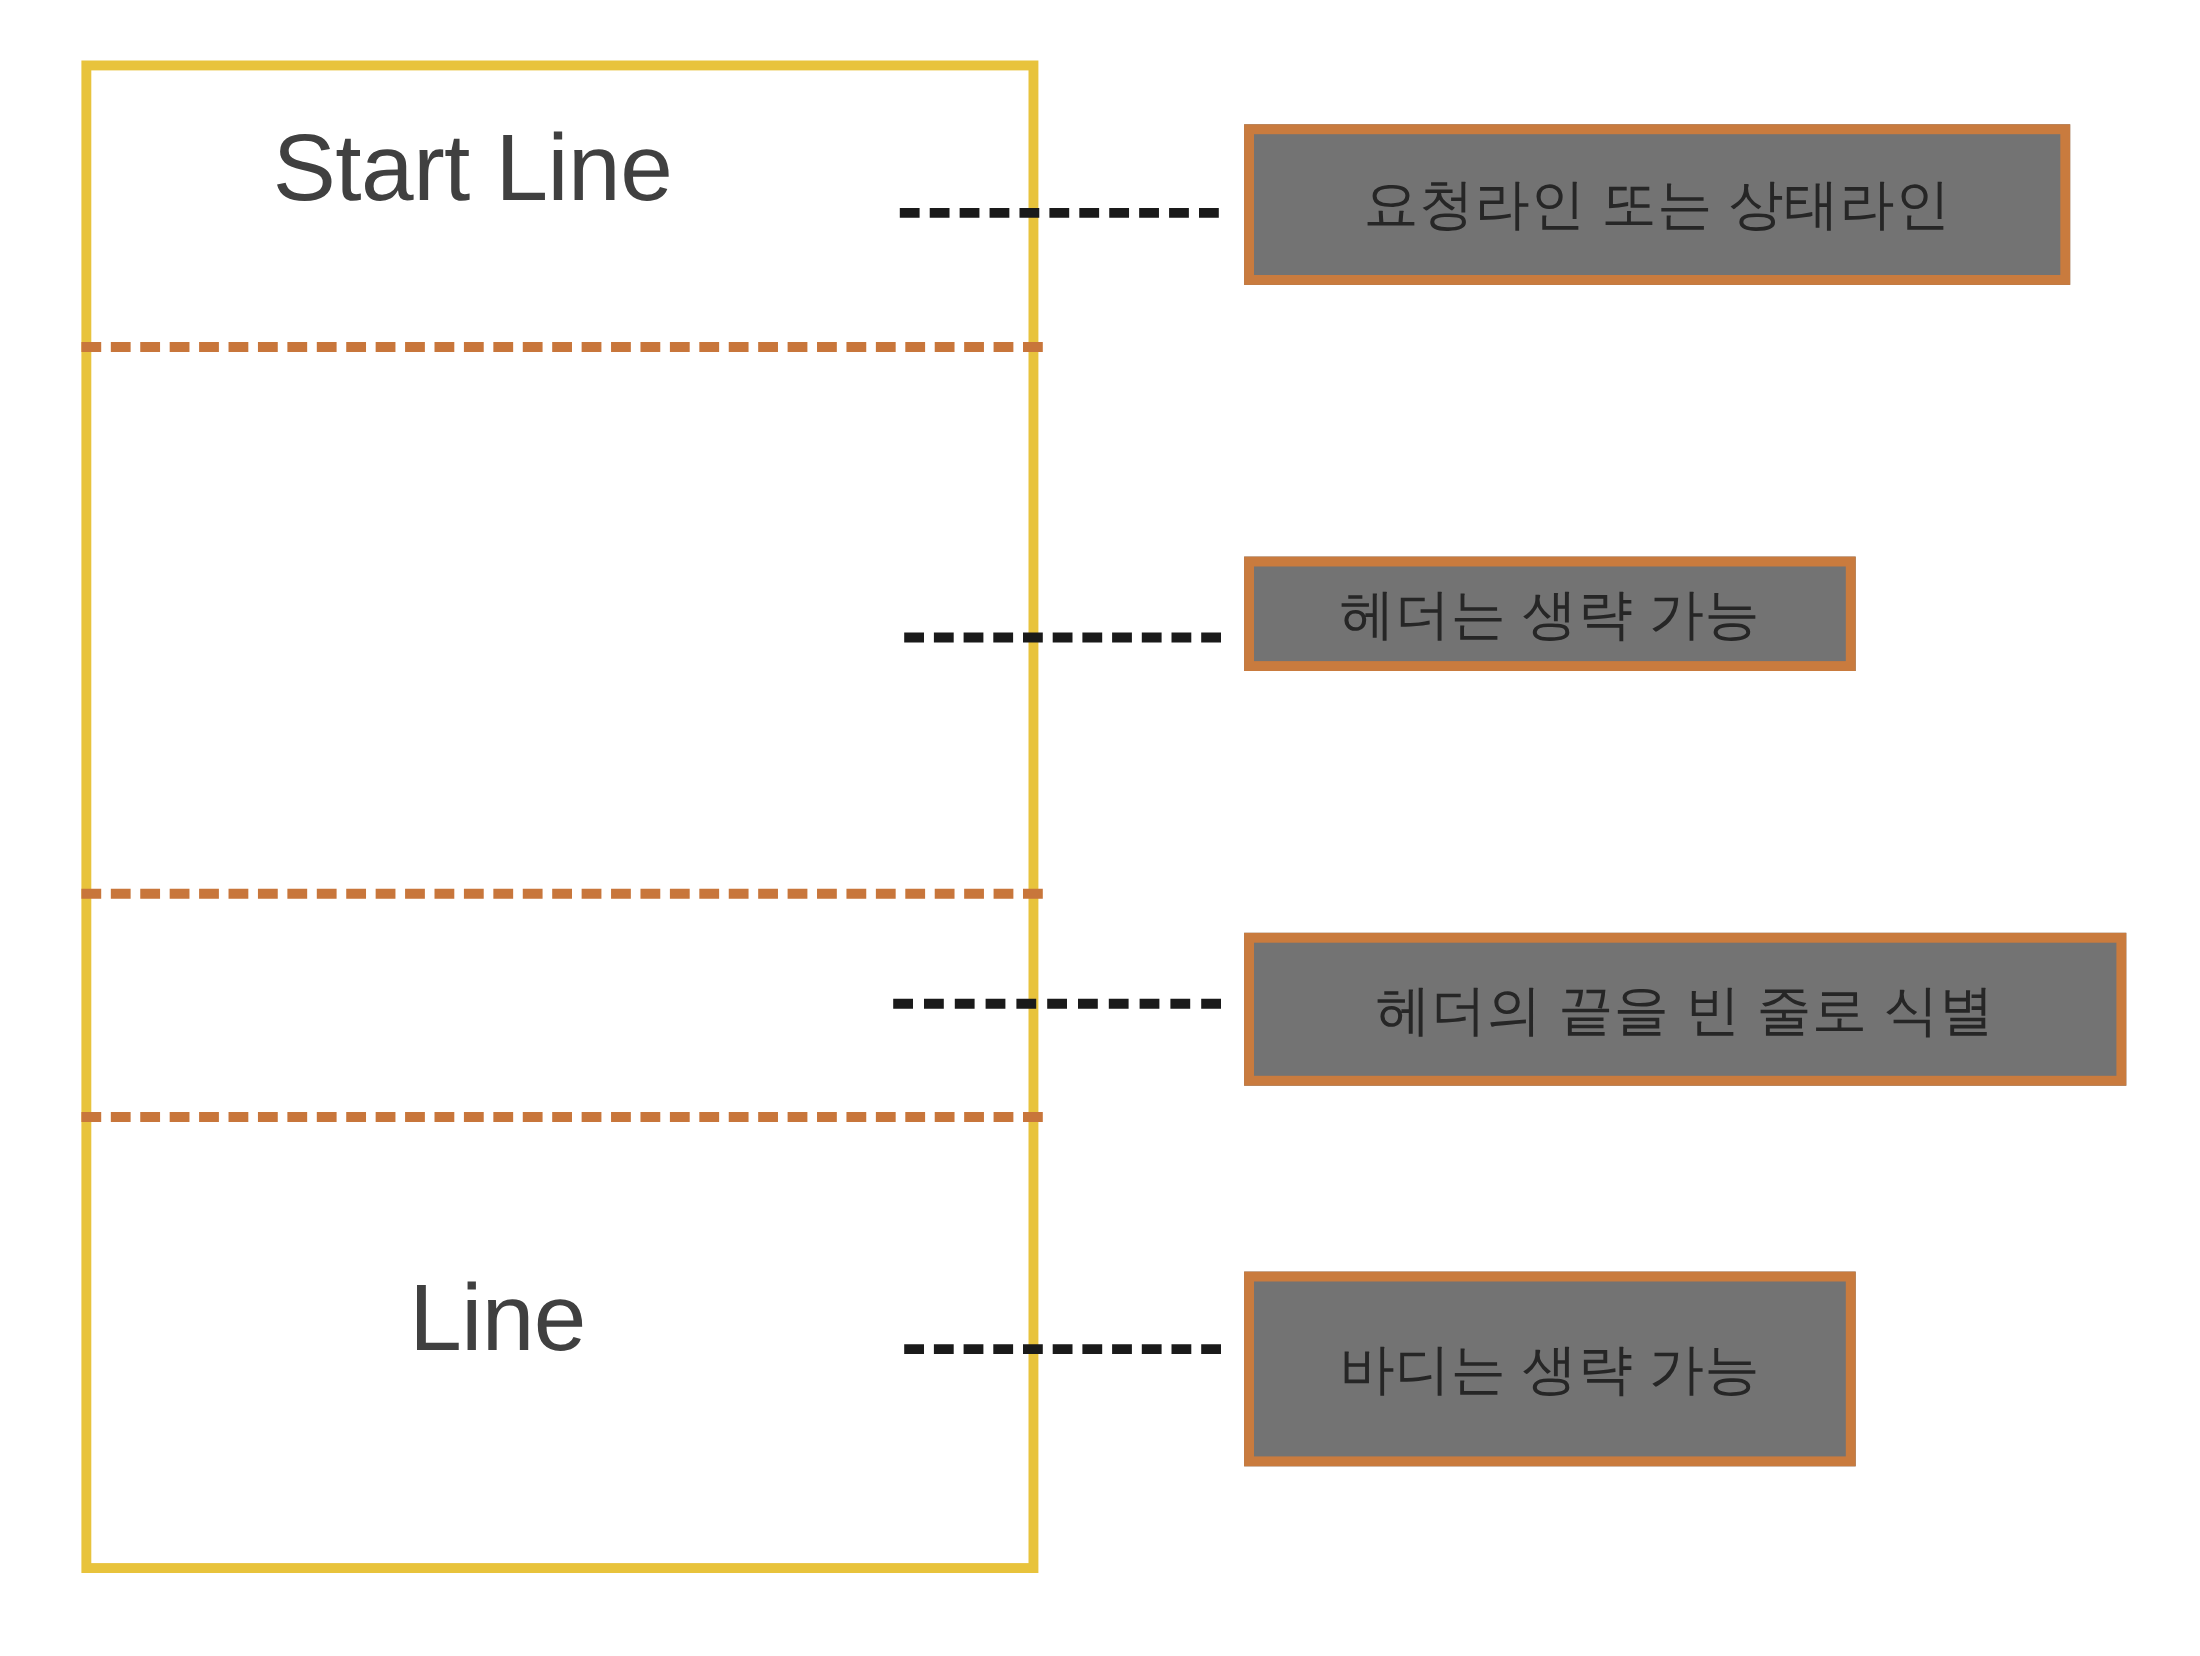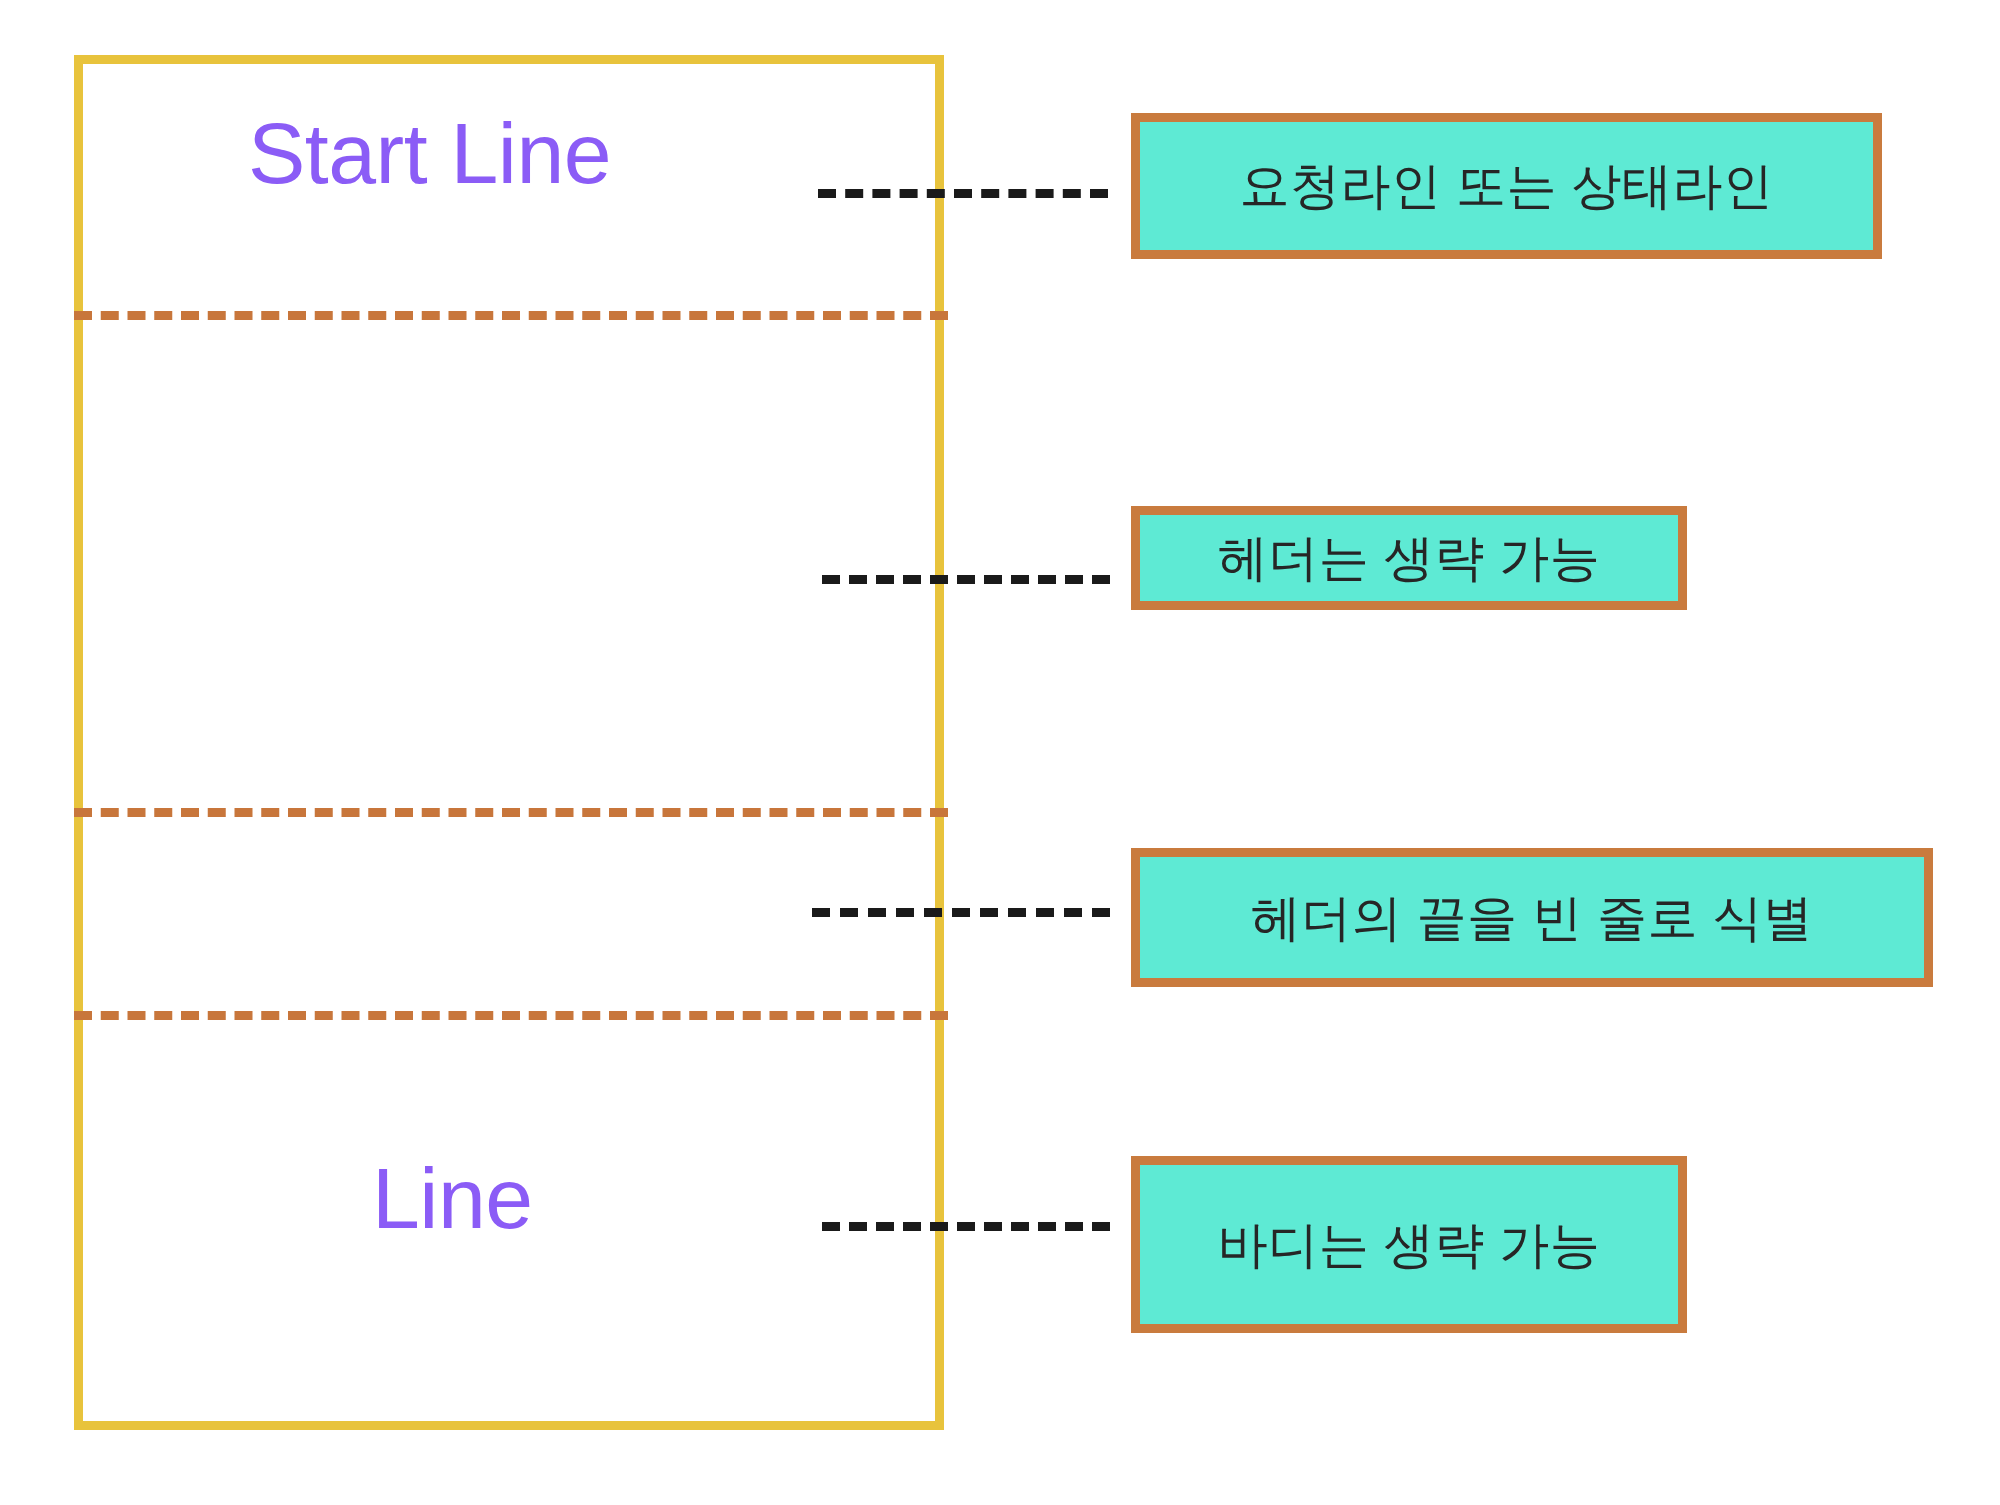--- a/index.html
+++ b/index.html
@@ -39,21 +39,21 @@
     height: 0;
     border-top: 9px dashed #C8763B;
   }
   .divider-1 { top: 311px; }
   .divider-2 { top: 808px; }
   .divider-3 { top: 1011px; }
 
   
   .section-label {
     position: absolute;
-    color: #8b5cf6;
+    color: #404040;
     font-size: 86px;
     line-height: 1;
     white-space: nowrap;
     font-weight: 400;
     letter-spacing: -0.5px;
   }
   .label-start-line { left: 248px; top: 110px; }
   .label-header     { left: 312px; top: 400px; }
   .label-blank-line { left: 228px; top: 860px; }
   .label-body       { left: 372px; top: 1155px; }
@@ -66,21 +66,21 @@
   }
   .connector-1 { left: 818px;  top: 189px;  width: 290px; }
   .connector-2 { left: 822px;  top: 575px;  width: 288px; }
   .connector-3 { left: 812px;  top: 908px;  width: 298px; }
   .connector-4 { left: 822px;  top: 1222px; width: 288px; }
 
   
   .note-box {
     position: absolute;
     border: 9px solid #C97B3E;
-    background: #5eead4;
+    background: #737373;
     box-sizing: border-box;
     display: flex;
     align-items: center;
     justify-content: center;
   }
   .note-text {
     color: #262626;
     font-size: 50px;
     line-height: 1;
     white-space: nowrap;

